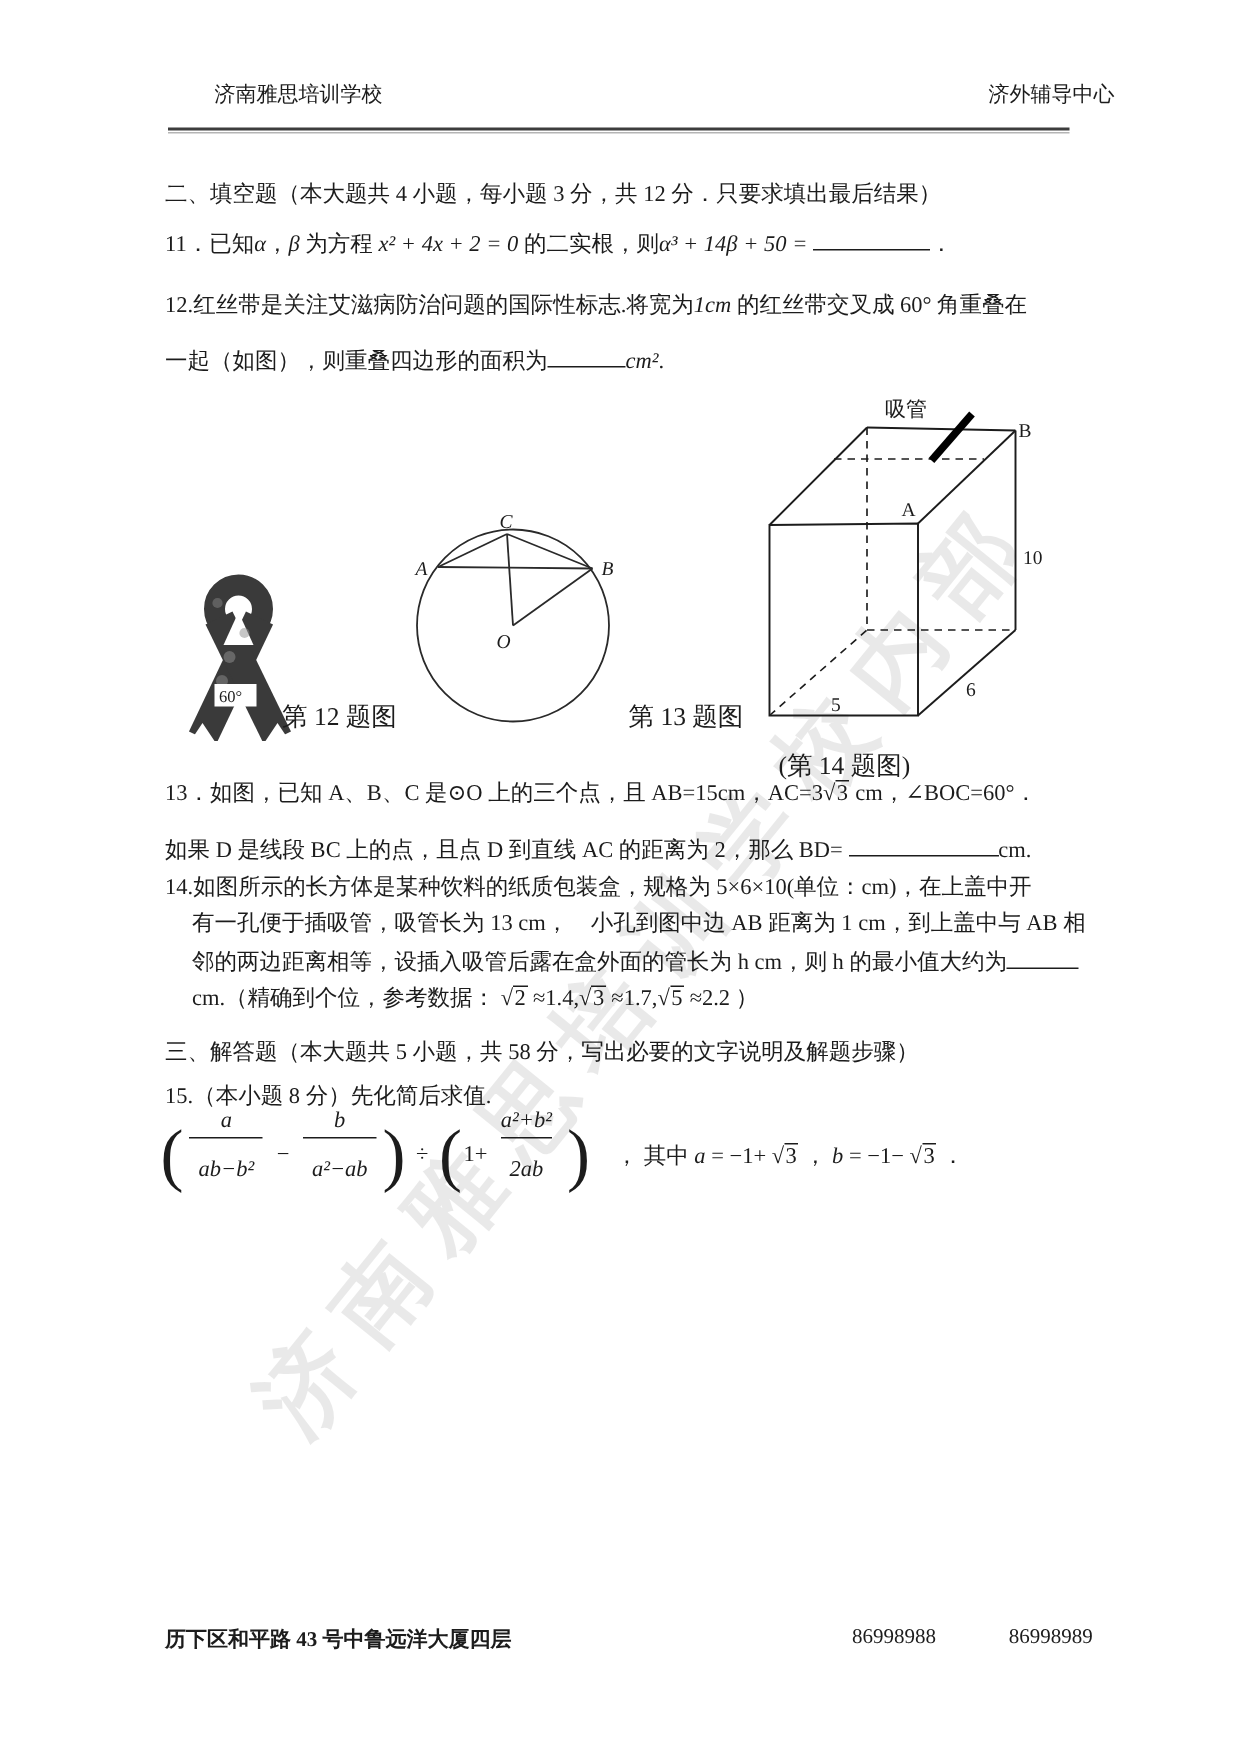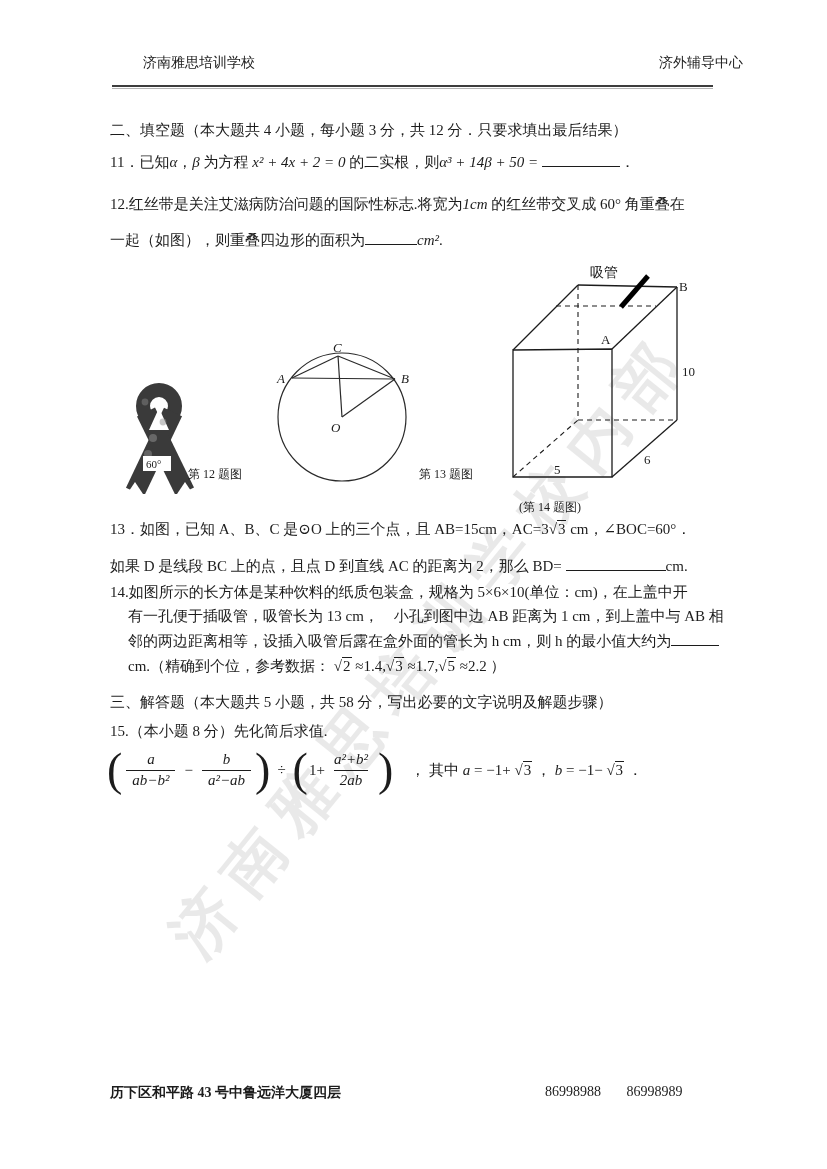--- a/index.html
+++ b/index.html
@@ -9,32 +9,32 @@
   .line{font-size:15px;line-height:21px;white-space:nowrap;}
   .i{font-style:italic;}
   .ov{border-top:1.2px solid #1c1c1c;padding:0 1px;}
   .blank{display:inline-block;border-bottom:1px solid #1c1c1c;height:15px;vertical-align:baseline;}
   .wm{position:absolute;left:185px;top:905px;transform:rotate(-51deg);transform-origin:0 50%;
       font-size:62px;letter-spacing:16px;font-weight:700;color:rgba(0,0,0,0.085);white-space:nowrap;}
   .header{position:absolute;left:112px;top:54px;width:600px;display:flex;justify-content:space-between;
           font-size:14px;margin-left:31px;}
   .rule{position:absolute;left:112px;top:85px;width:601px;height:2px;background:#3d3d3d;}
   .rule2{position:absolute;left:112px;top:88px;width:601px;height:1px;background:#b5b5b5;}
-  .caption{font-size:12px;white-space:nowrap;}
+  .caption{font-size:17px;white-space:nowrap;}
   .formula{display:flex;align-items:center;font-size:15px;white-space:nowrap;}
   .frac{display:inline-flex;flex-direction:column;align-items:center;margin:0 3px;line-height:19px;}
   .frac .num{padding:0 6px 1px;}
-  .frac .den{border-top:1.2px solid #1c1c1c;padding:0 6px;}
+  .frac .den{border-top:1.2px solid #1c1c1c;padding:12px 6px;}
   .paren{font-size:46px;font-weight:300;line-height:0.9;transform:scaleY(1.02);margin:0 1px;}
   .op{margin:0 6px;}
   .tail{margin-left:16px;}
   .footer-row{position:absolute;top:1084px;left:0;width:827px;font-size:14px;}
   .footer-row .addr{position:absolute;left:110px;font-weight:bold;}
   .footer-row .phones{position:absolute;left:545px;}
-  .footer-row .phones span{margin-right:22px;}
+  .footer-row .phones span{margin-right:22px;margin-left:23px;}
   svg text{font-family:"Liberation Serif","DejaVu Serif",serif;}
 </style>
 </head>
 <body>
 
 <div class="page">
 
   <div class="wm">济南雅思培训学校内部</div>
 
   <div class="header">

